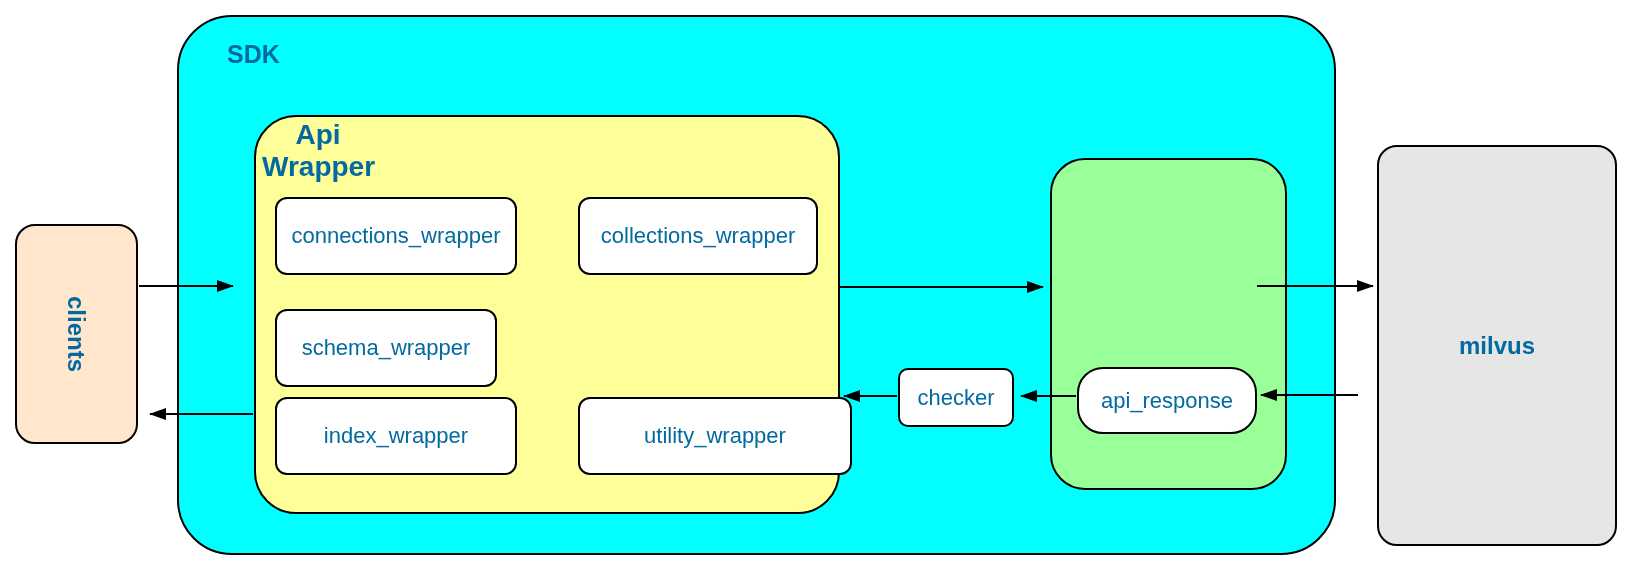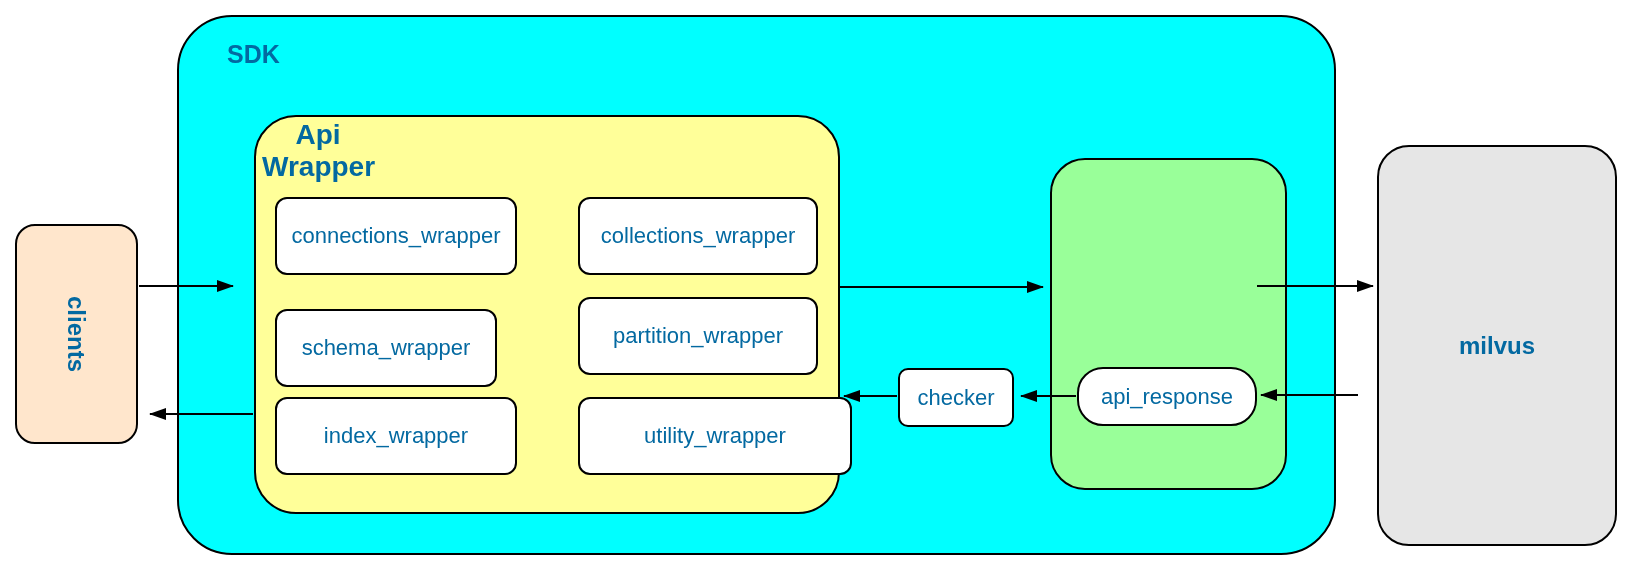--- a/index.html
+++ b/index.html
@@ -72,26 +72,26 @@
   
   #checker { left: 898px; top: 368px; width: 116px; height: 59px; border-radius: 10px; }
   
   #api-gateway {
     left: 1050px; top: 158px; width: 237px; height: 332px;
     background: var(--c-api_gateway_fill, #99ff99);
     border-radius: 35px;
   }
   #api-gateway-label { left: 1066px; top: 166px; width: 104px; }
   #g-box-0 { left: 1077px; top: 257px; width: 180px; height: 59px; }
-  #g-box-1 { left: 1077px; top: 367px; width: 180px; height: 59px; border-radius: 26px; }
+  #g-box-1 { left: 1077px; top: 367px; width: 180px; height: 67px; border-radius: 26px; }
   
   #milvus {
     left: 1377px; top: 145px; width: 240px; height: 401px;
     background: var(--c-milvus_fill, #e6e6e6);
-    border-radius: 32px;
+    border-radius: 20px;
     display: flex; align-items: center; justify-content: center;
     font-weight: bold; font-size: 24px;
   }
   
   #edges {
     position: absolute; left: 0; top: 0; width: 1634px; height: 574px;
     pointer-events: none;
   }
   #edges line { stroke: var(--c-stroke, #000); stroke-width: 2; }
 </style>
@@ -102,21 +102,20 @@
 
   <div id="sdk" class="box"></div>
   <div id="sdk-label" class="container-label">SDK</div>
 
   <div id="api-wrapper" class="box"></div>
   <div id="api-wrapper-label" class="container-label">Api Wrapper</div>
 
   <div id="w-box-0" class="node wnode">connections_wrapper</div>
   <div id="w-box-1" class="node wnode">collections_wrapper</div>
   <div id="w-box-2" class="node wnode">schema_wrapper</div>
-  <div id="w-box-3" class="node wnode">partition_wrapper</div>
   <div id="w-box-4" class="node wnode">index_wrapper</div>
   <div id="w-box-5" class="node wnode">utility_wrapper</div>
 
   <div id="checker" class="node">checker</div>
 
   <div id="api-gateway" class="box"></div>
 
   <div id="g-box-1" class="node">api_response</div>
 
   <div id="clients" class="box">

